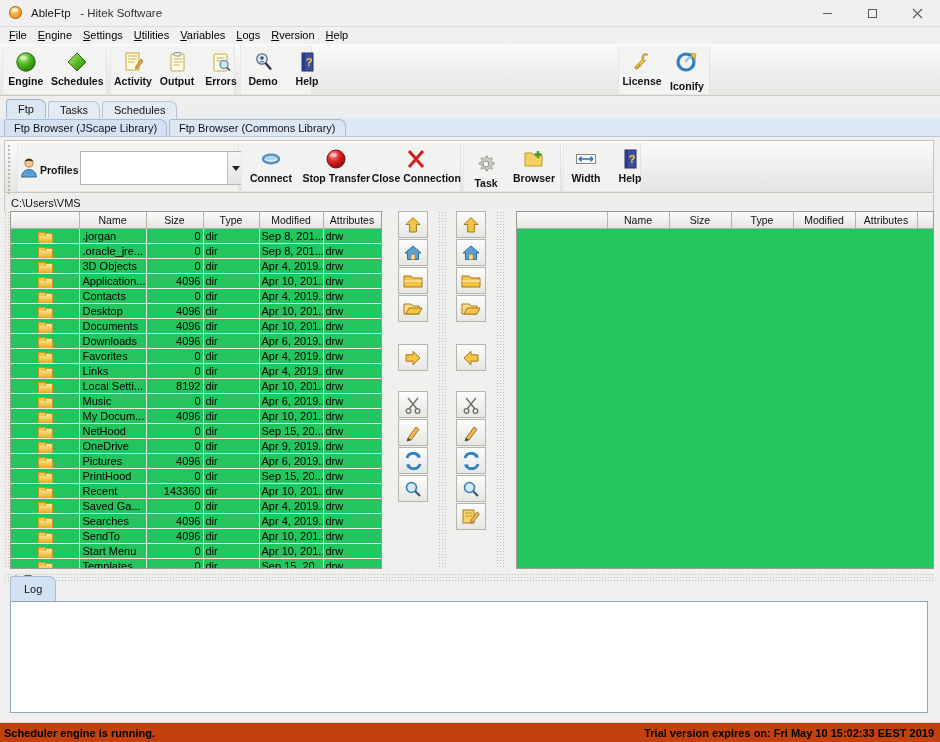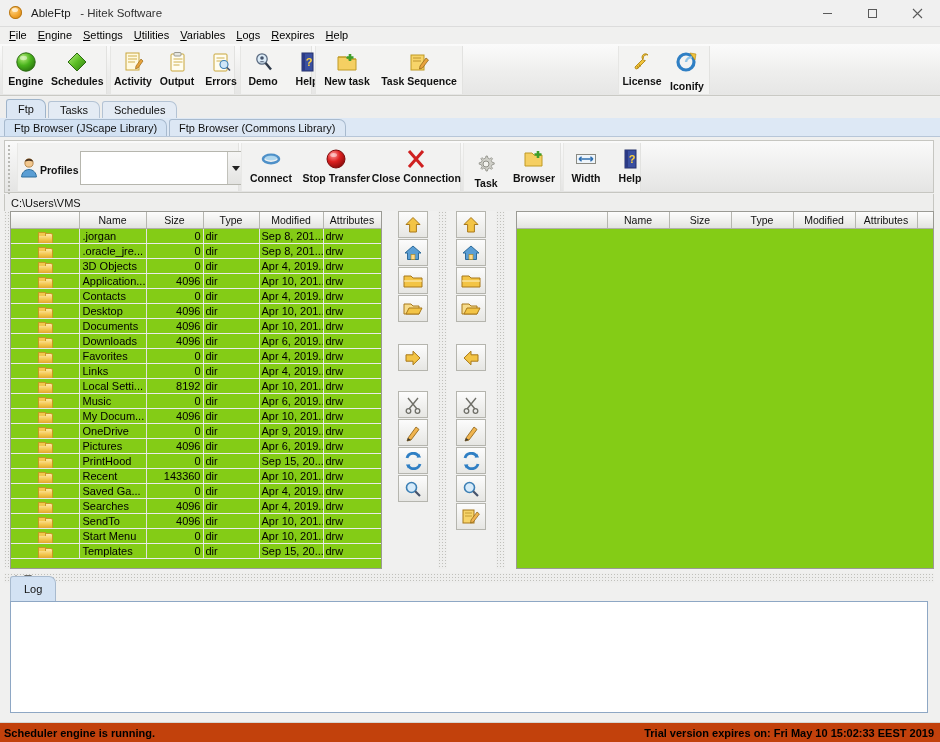--- a/index.html
+++ b/index.html
@@ -169,21 +169,21 @@
 
   .pane-grip {
     position:absolute; top:0; width:9px; height:358px;
     background-image: radial-gradient(#c0c0bb 0.6px, transparent 0.7px);
     background-size: 3px 3px;
     background-color: #eeeeed;
   }
 
   .filepane {
     position: absolute; top: 0;
-    background: #84cc16;
+    background: #22c55e;
     border: 1px solid #9a9a94;
     overflow: hidden;
   }
   .filepane.left { left: 6px; width: 372px; height: 358px; }
   .filepane.right { left: 512px; width: 418px; height: 358px; }
 
   table.ftbl { border-collapse: collapse; width: 100%; table-layout: fixed; }
   table.ftbl th {
     height: 16px; font-size: 10.5px; font-weight: normal; color: #111;
     background: linear-gradient(#fcfcfc,#eeeeec 60%,#e3e3e1);
@@ -291,21 +291,21 @@
     </div>
   </div>
 
   <div class="menubar">
     <div class="menu-item"><span class="mn">F</span><span>ile</span></div>
     <div class="menu-item"><span class="mn">E</span><span>ngine</span></div>
     <div class="menu-item"><span class="mn">S</span><span>ettings</span></div>
     <div class="menu-item"><span class="mn">U</span><span>tilities</span></div>
     <div class="menu-item"><span class="mn">V</span><span>ariables</span></div>
     <div class="menu-item"><span class="mn">L</span><span>ogs</span></div>
-    <div class="menu-item"><span class="mn">R</span><span>expires</span></div>
+    <div class="menu-item"><span class="mn">R</span><span>version</span></div>
     <div class="menu-item"><span class="mn">H</span><span>elp</span></div>
   </div>
 
   <div class="icontoolbar">
 
     <div class="tool-group" style="left:2px; width:105px;">
       <div class="tool-btn" style="width:46px;">
         <span class="ico">
           <svg width="22" height="22" viewBox="0 0 22 22">
             <defs>
@@ -389,42 +389,20 @@
           <svg width="17" height="22" viewBox="0 0 17 22">
             <rect x="3" y="2" width="11" height="18" fill="#3a4fa0" stroke="#24306b"></rect>
             <rect x="3" y="2" width="3" height="18" fill="#2b3a85"></rect>
             <text x="10" y="14.5" font-size="11" font-weight="bold" fill="#ffd23d" text-anchor="middle" font-family="Liberation Sans, sans-serif">?</text>
           </svg>
         </span>
         <span class="lbl">Help</span>
       </div>
     </div>
 
-    <div class="tool-group" style="left:315px; width:148px;">
-      <div class="tool-btn" style="width:62px;">
-        <span class="ico">
-          <svg width="22" height="22" viewBox="0 0 22 22">
-            <path d="M2 6h8l2 2h8v11H2z" fill="#f5cf62" stroke="#c09a25"></path>
-            <path d="M2 6h8l2 2h8" fill="none" stroke="#c09a25"></path>
-            <path d="M14 3v7M10.5 6.5h7" stroke="#3f9e2a" stroke-width="2.6"></path>
-          </svg>
-        </span>
-        <span class="lbl">New task</span>
-      </div>
-      <div class="tool-btn" style="width:82px;">
-        <span class="ico">
-          <svg width="22" height="22" viewBox="0 0 22 22">
-            <rect x="3" y="4" width="13" height="15" fill="#f7d469" stroke="#c09a25"></rect>
-            <path d="M5 7h8M5 10h8" stroke="#b8902a" stroke-width="0.9"></path>
-            <path d="M12 15 L18 7 L20.5 9 L14.5 17 L11.5 18 Z" fill="#e8a33d" stroke="#8a5f12" stroke-width="0.7"></path>
-          </svg>
-        </span>
-        <span class="lbl">Task Sequence</span>
-      </div>
-    </div>
 
     <div class="tool-group" style="left:618px; width:92px;">
       <div class="tool-btn" style="width:46px;">
         <span class="ico">
           <svg width="22" height="22" viewBox="0 0 22 22">
             <path d="M17 4 a3.4 3.4 0 1 0 -2.6 5.6 L6 18 l-1.6-0.4 L4 16 l8.3-8.3 A3.4 3.4 0 0 1 17 4 Z" fill="#f2c43c" stroke="#b08613" stroke-width="0.9"></path>
             <circle cx="16.6" cy="6.2" r="1.3" fill="#fff6d0"></circle>
             <path d="M8 13.6l1.8 1.8M6.2 15.4l1.8 1.8" stroke="#b08613" stroke-width="1.2"></path>
           </svg>
         </span>
@@ -737,20 +715,28 @@
               <td class="c-type">dir</td>
               <td class="c-mod">Apr 6, 2019...</td>
               <td class="c-attr">drw</td>
             </tr>
             <tr>
               <td class="c-icon"><span class="fold"></span></td>
               <td class="c-name">My Docum...</td>
               <td class="c-size">4096</td>
               <td class="c-type">dir</td>
               <td class="c-mod">Apr 10, 201...</td>
+              <td class="c-attr">drw</td>
+            </tr>
+            <tr>
+              <td class="c-icon"><span class="fold"></span></td>
+              <td class="c-name">NetHood</td>
+              <td class="c-size">0</td>
+              <td class="c-type">dir</td>
+              <td class="c-mod">Sep 15, 20...</td>
               <td class="c-attr">drw</td>
             </tr>
             <tr>
               <td class="c-icon"><span class="fold"></span></td>
               <td class="c-name">OneDrive</td>
               <td class="c-size">0</td>
               <td class="c-type">dir</td>
               <td class="c-mod">Apr 9, 2019...</td>
               <td class="c-attr">drw</td>
             </tr>

